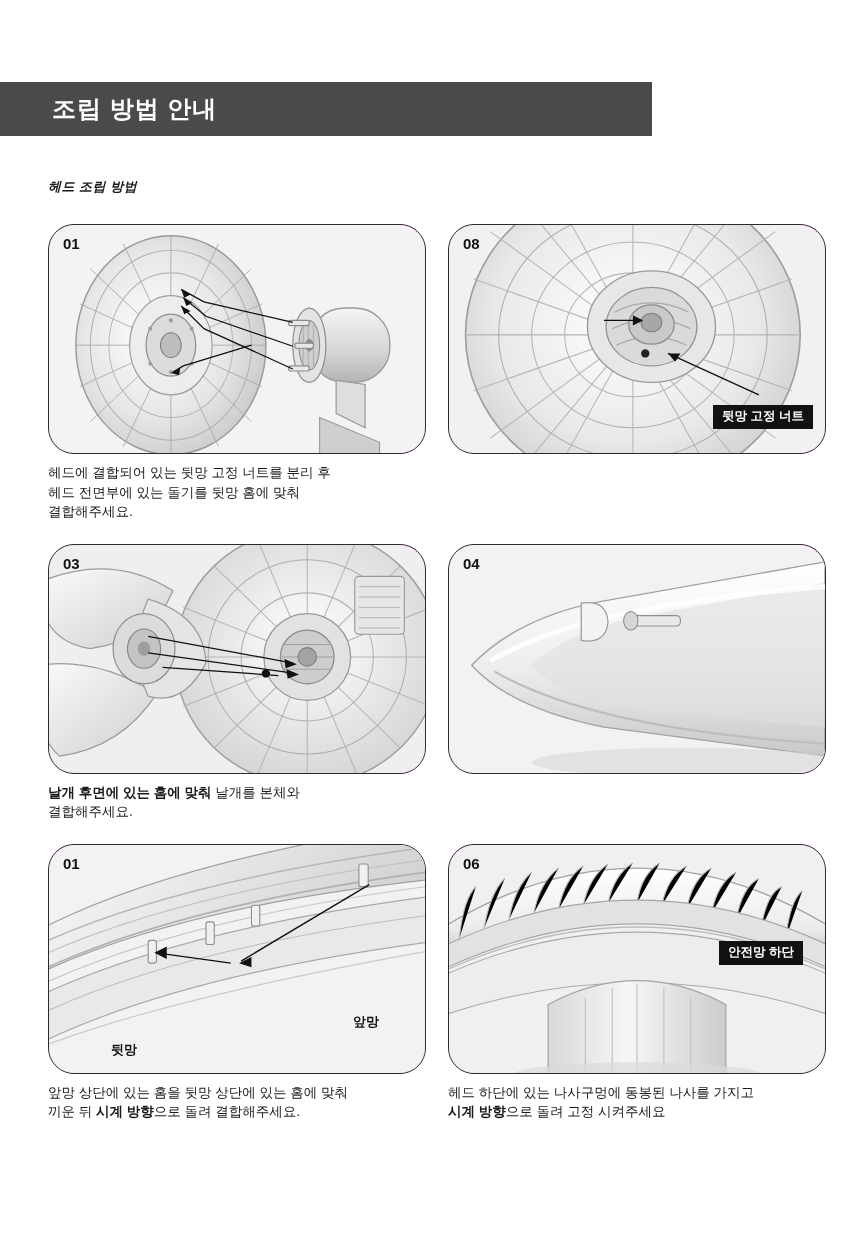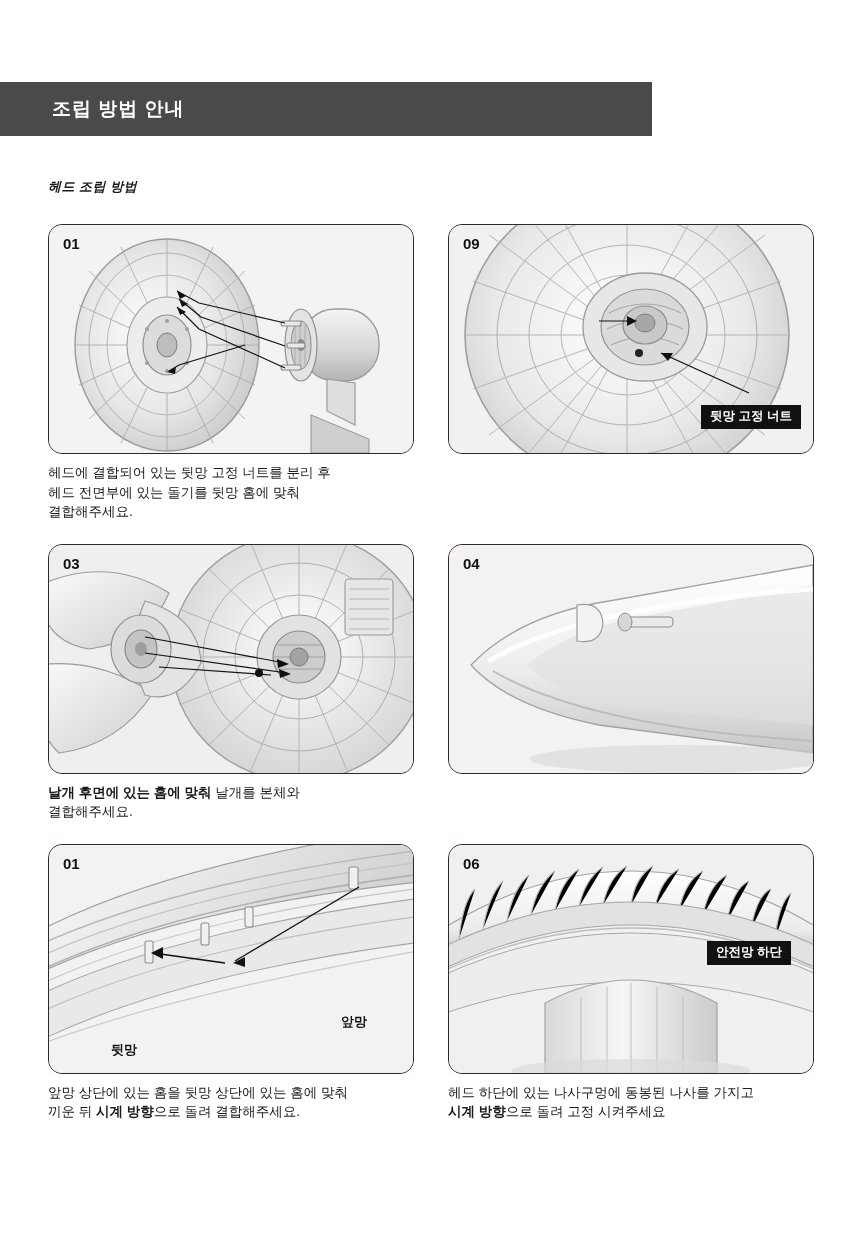--- a/index.html
+++ b/index.html
@@ -23,21 +23,21 @@
     left: 0;
     top: 82px;
     width: 652px;
     height: 54px;
     background: #4a4a4a;
     display: flex;
     align-items: center;
   }
   .header-title {
     color: #ffffff;
-    font-size: 19px;
+    font-size: 24px;
     font-weight: bold;
     letter-spacing: 1px;
     margin-left: 52px;
   }
 
   
   .section-title {
     position: absolute;
     left: 48px;
     top: 178px;
@@ -58,23 +58,24 @@
     grid-column-gap: 36px;
     grid-row-gap: 22px;
   }
   .step { width: 364px; }
 
   .figure {
     position: relative;
     width: 364px;
     height: 228px;
     border: 1.6px solid #2b2b2b;
-    border-radius: 14px;
+    border-radius: 26px;
     overflow: hidden;
     background: #d946ef;
+    padding-left: 12px;
   }
   .step-num {
     position: absolute;
     left: 14px;
     top: 10px;
     font-size: 15px;
     font-weight: bold;
     color: #111;
     z-index: 30;
   }
@@ -260,21 +261,21 @@
             </g>
             <polygon points="212,128 224,128 219,136" fill="#111"></polygon>
 
             <g stroke="#111" stroke-width="1.2" fill="none">
               <path d="M150 96 L186 96"></path>
             </g>
             <polygon points="188,96 178,91 178,101" fill="#111"></polygon>
           </g>
         </svg>
       </div>
-      <div class="step-num">09</div>
+      <div class="step-num">08</div>
       <div class="chip" style="right:12px; bottom:24px;">뒷망 고정 너트</div>
     </div>
   </div>
 
   <div class="step">
     <div class="figure">
       <div class="art">
         <svg viewBox="0 0 364 228" preserveAspectRatio="xMidYMid slice" aria-hidden="true">
           <defs>
             <linearGradient id="g3" x1="0" y1="0" x2="1" y2="1">

